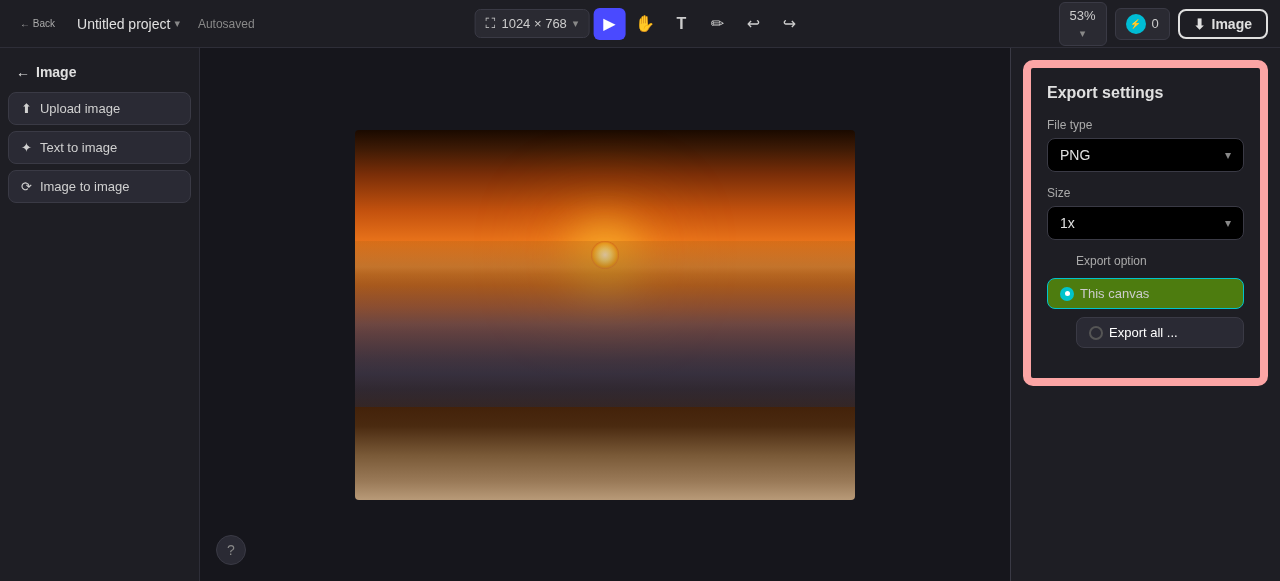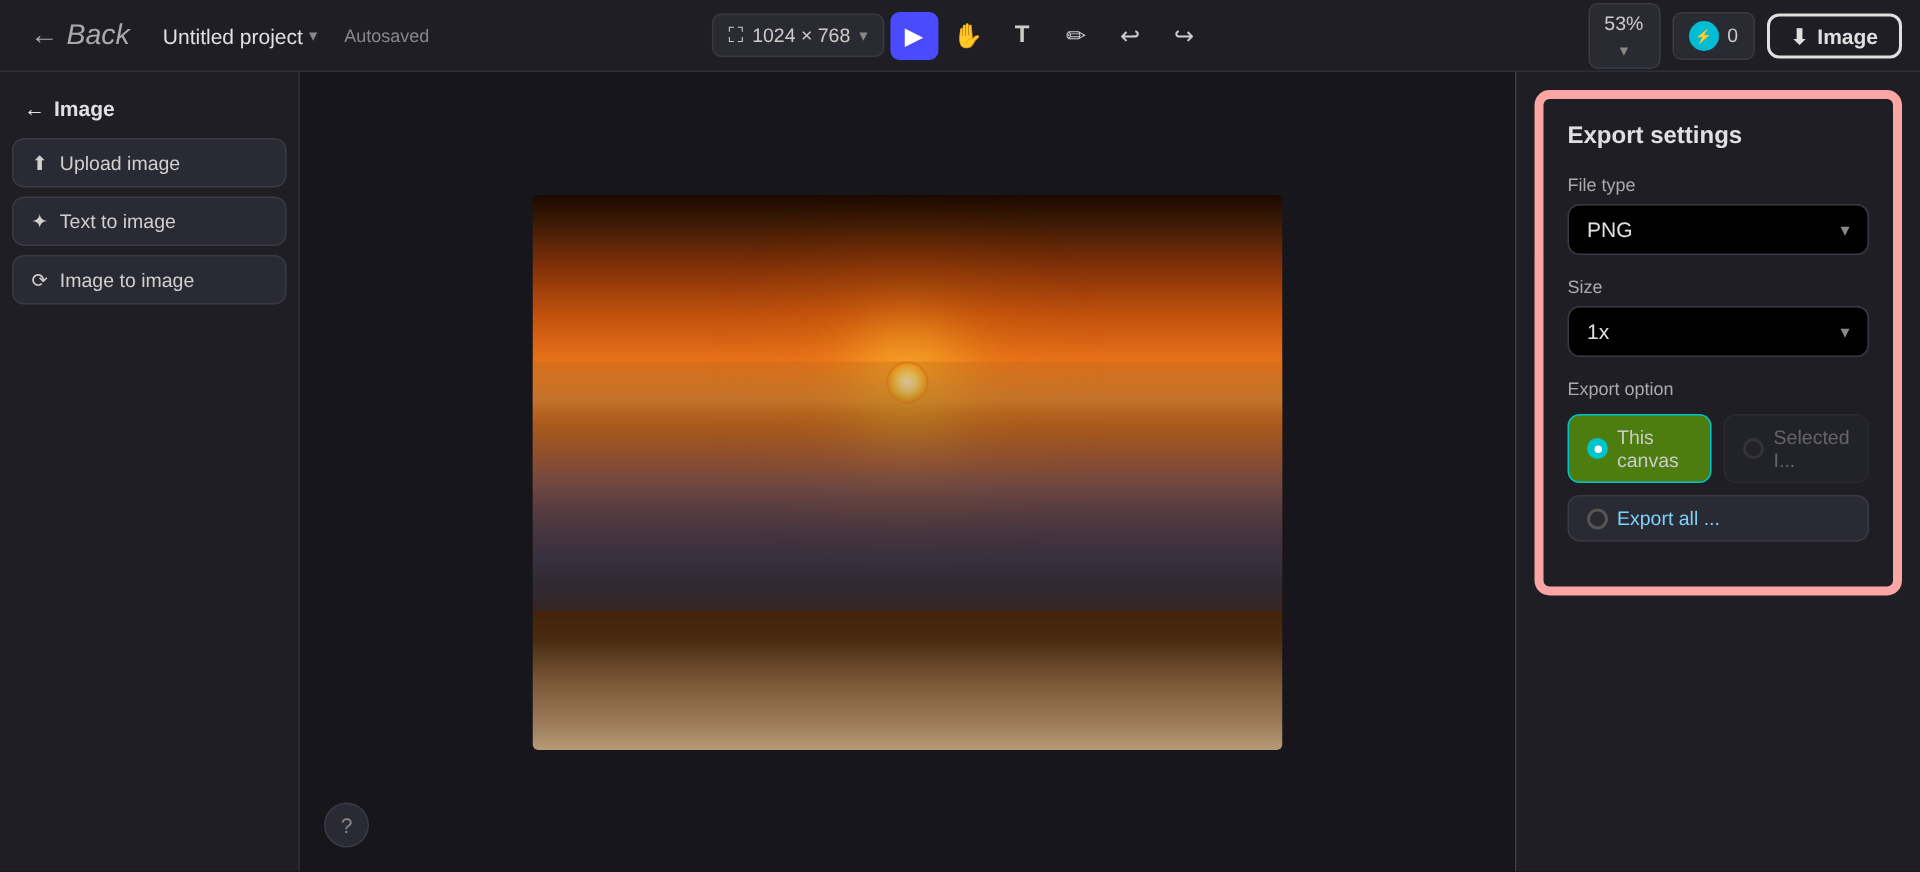--- a/index.html
+++ b/index.html
@@ -30,25 +30,24 @@
       display: flex;
       align-items: center;
       gap: 8px;
       flex: 1;
     }
     .back-btn {
       display: flex;
       align-items: center;
       gap: 4px;
       color: #aaa;
-      font-size: 19px;
+      font-size: 10px;
       cursor: pointer;
       padding: 4px 8px;
       border-radius: 4px;
-      font-style: italic;
     }
     .project-name-area {
       display: flex;
       align-items: center;
       gap: 4px;
       cursor: pointer;
       padding: 4px 6px;
       border-radius: 4px;
     }
     .project-name {
@@ -277,21 +276,21 @@
     .export-panel {
       width: 270px;
       background: #1e1e24;
       border-left: 1px solid #3a3a45;
       padding: 0;
       flex-shrink: 0;
       position: relative;
     }
     .export-panel-inner {
       margin: 12px;
-      border: 6px solid #fca5a5;
+      border: 8px solid #fca5a5;
       border-radius: 10px;
       padding: 16px;
       background: #1e1e24;
     }
     .export-panel-title {
       font-size: 16px;
       font-weight: 600;
       color: #e0e0e0;
       margin-bottom: 16px;
     }
@@ -315,20 +314,21 @@
       margin-bottom: 14px;
     }
     .chevron-icon {
       color: #888;
       font-size: 12px;
     }
     .export-option-label {
       font-size: 12px;
       color: #aaa;
       margin-bottom: 10px;
+      margin-left: 29px;
     }
     .radio-group {
       display: flex;
       gap: 8px;
       margin-bottom: 8px;
     }
     .radio-option {
       display: flex;
       align-items: center;
       gap: 6px;
@@ -373,22 +373,23 @@
     .export-all-option {
       display: flex;
       align-items: center;
       gap: 6px;
       background: #2a2a34;
       border: 1px solid #3a3a45;
       border-radius: 8px;
       padding: 7px 12px;
       cursor: pointer;
       font-size: 13px;
-      color: #7dd3fc;
+      color: #ffffff;
       margin-bottom: 14px;
+      margin-left: 29px;
     }
     .download-btn {
       width: 100%;
       background: #00c4cc;
       border: none;
       border-radius: 8px;
       padding: 10px;
       font-size: 14px;
       font-weight: 600;
       color: #111;
@@ -508,24 +509,20 @@
         <span>1x</span>
         <span class="chevron-icon">▾</span>
       </div>
 
       <div class="export-option-label">Export option</div>
       <div class="radio-group">
         <div class="radio-option selected">
           <div class="radio-dot checked"></div>
           <span>This canvas</span>
         </div>
-        <div class="radio-option disabled">
-          <div class="radio-dot"></div>
-          <span>Selected I...</span>
-        </div>
       </div>
 
       <div class="export-all-option">
         <div class="radio-dot"></div>
         <span>Export all ...</span>
       </div>
 
     </div>
   </div>
 

